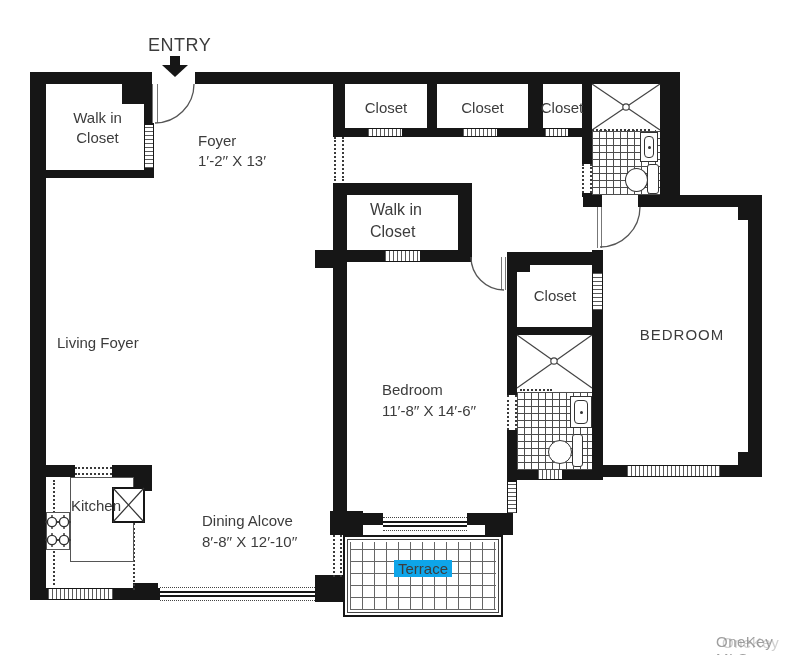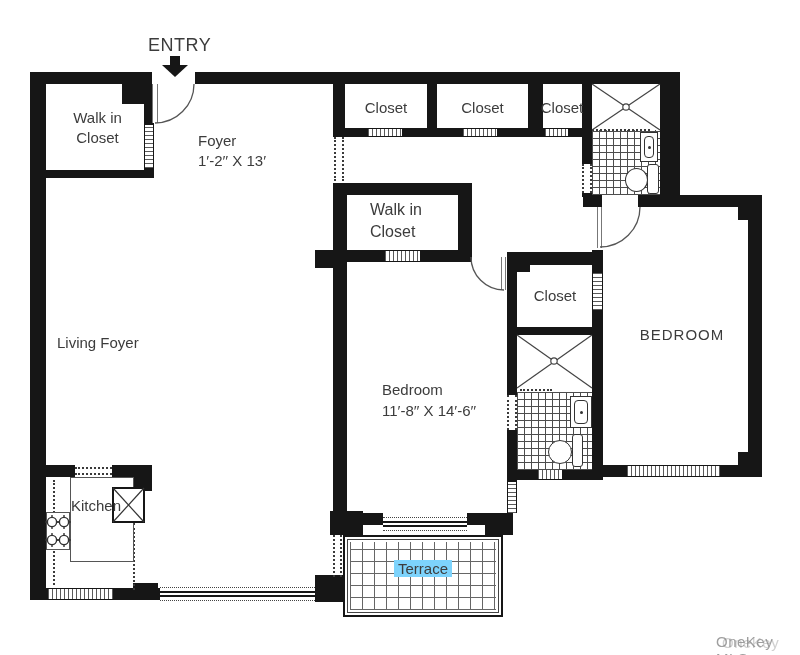--- a/index.html
+++ b/index.html
@@ -233,19 +233,23 @@
     <div style="letter-spacing:1px">BEDROOM</div>
   </div>
   <div class="lbl" style="left:382px;top:379px;line-height:21px">
     <div>Bedroom</div>
     <div>11′-8′′ X 14′-6′′</div>
   </div>
   <div class="lbl" style="left:57px;top:332px;line-height:21px">
     <div>Living Foyer</div>
   </div>
   <div class="lbl" style="left:71px;top:496px">Kitchen</div>
+  <div class="lbl" style="left:202px;top:510px;line-height:21px">
+    <div>Dining Alcove</div>
+    <div>8′-8′′ X 12′-10′′</div>
+  </div>
   <div class="lbl ctr" style="left:343px;top:559px;width:160px">
-    <span style="background:#7dd3fc;padding:0 4px">Terrace</span>
+    <span style="background:#0ea5e9;padding:0 4px">Terrace</span>
   </div>
 
   <div class="wmark" style="left:716px;top:633px">OneKey MLS</div>
 
 </div>
 
 </body></html>

